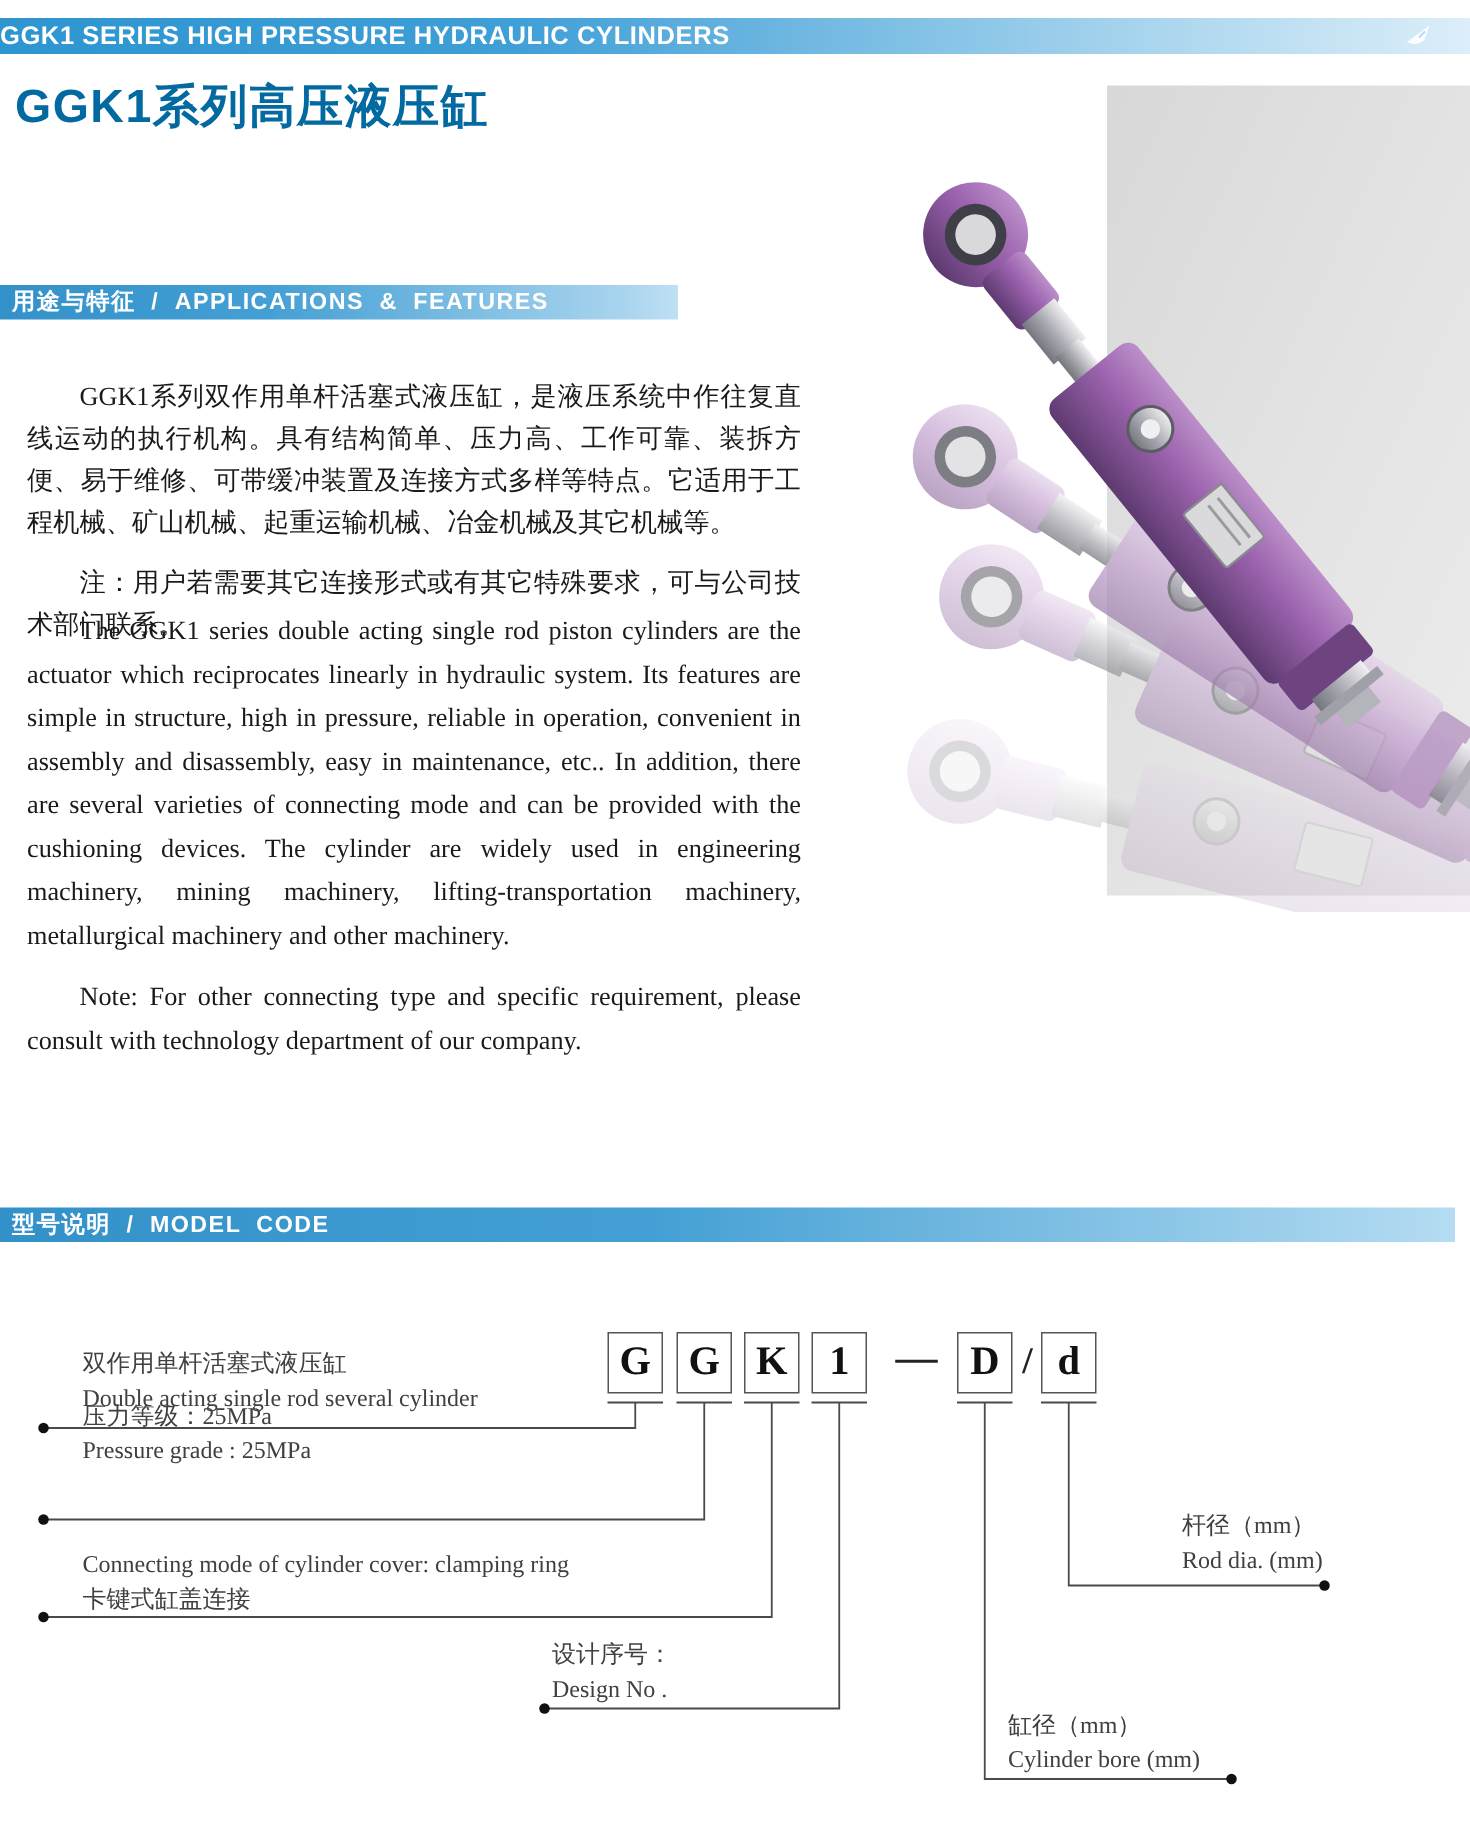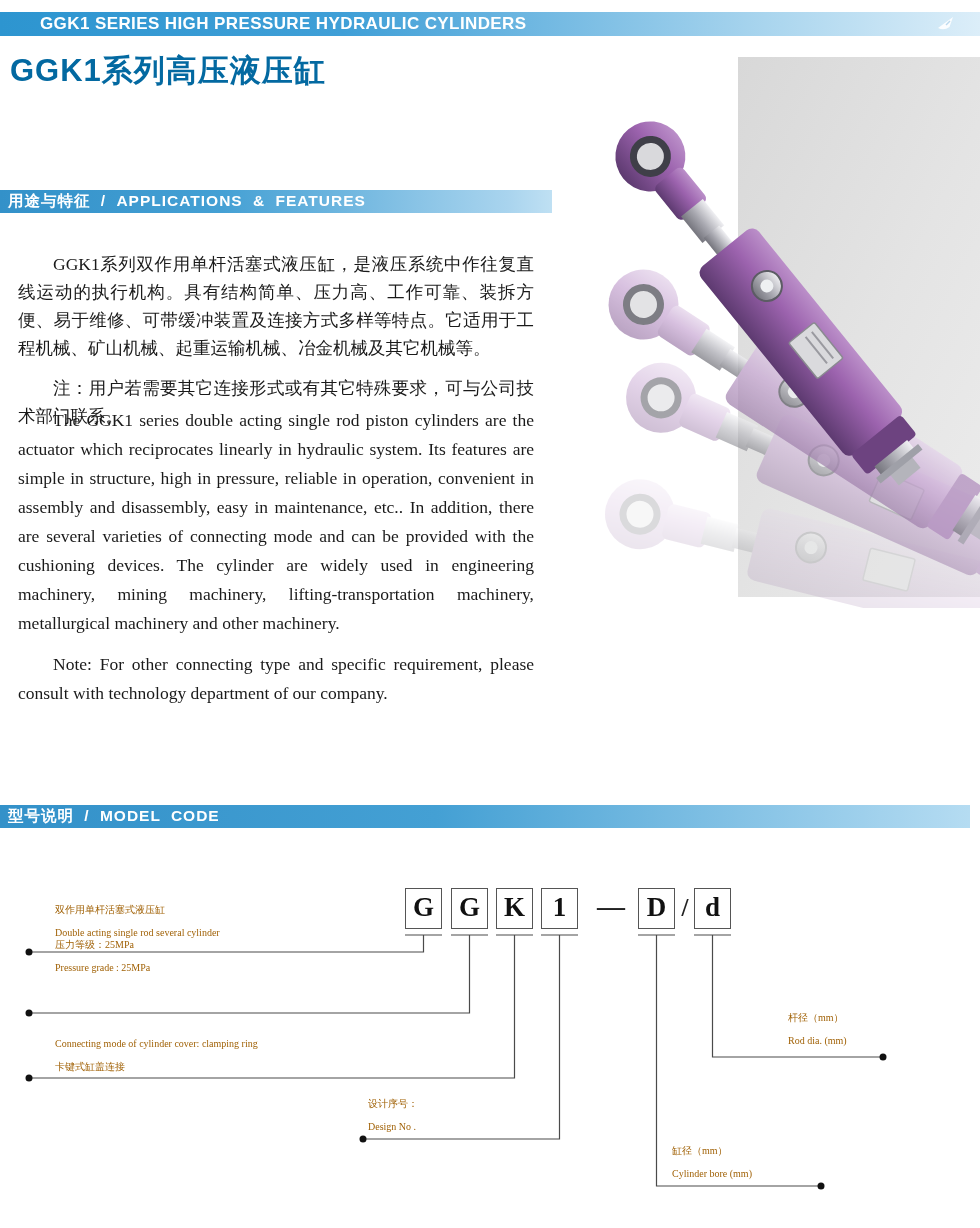--- a/index.html
+++ b/index.html
@@ -4,59 +4,59 @@
 <style>
   html,body{margin:0;padding:0;background:#fff;}
   #page{position:relative;width:980px;height:1228px;background:#ffffff;overflow:hidden;
         font-family:"Liberation Serif","DejaVu Serif",serif;color:#1a1a1a;}
 
   
   .banner{position:absolute;left:0;top:12px;width:980px;height:24px;
           background:linear-gradient(90deg,#2d95d0 0%,#3f9fd7 35%,#a9d5ee 78%,#dceef9 100%);
           display:flex;align-items:center;}
   .banner-text{color:#fff;font-family:"Liberation Sans","DejaVu Sans",sans-serif;
-               font-weight:bold;font-size:17px;padding-left:20px;letter-spacing:.4px;white-space:nowrap;margin-left:20px;}
+               font-weight:bold;font-size:17px;padding-left:0;letter-spacing:.4px;white-space:nowrap;}
   .banner-icon{position:absolute;right:24px;top:3px;width:20px;height:18px;}
 
   .page-title{position:absolute;left:10px;top:50px;font-family:"Liberation Sans","DejaVu Sans",sans-serif;
               font-weight:bold;font-size:31px;color:#0369a1;letter-spacing:1px;}
 
   
   .photo-panel{position:absolute;left:738px;top:57px;width:242px;height:540px;
                background:linear-gradient(115deg,#d8d8d8 0%,#e4e4e4 55%,#ececec 100%);}
   .photo{position:absolute;left:572px;top:78px;width:408px;height:530px;}
   .cyl .c-body{fill:url(#bodyG);} .cyl .c-cap{fill:#6d4380;} .cyl .c-ring{fill:url(#bodyG);}
   .cyl.light .c-body{fill:url(#bodyGL);} .cyl.light .c-cap{fill:#b08cbd;} .cyl.light .c-ring{fill:url(#bodyGL);}
   .cyl .c-chrome{fill:url(#chromeG);}
 
   
   .section-bar{position:absolute;height:23px;display:flex;align-items:center;color:#fff;
                font-family:"Liberation Sans","DejaVu Sans",sans-serif;font-weight:bold;font-size:15.5px;
                letter-spacing:1px;word-spacing:5px;padding-left:8px;box-sizing:border-box;white-space:nowrap;}
-  #bar-applications{left:0;top:190px;width:552px;
+  #bar-applications{left:0;top:190px;width:452px;
         background:linear-gradient(90deg,#3391c9 0%,#44a0d4 40%,#a9d4ee 92%,#bfe0f3 100%);}
   #bar-model{left:0;top:805px;width:970px;
         background:linear-gradient(90deg,#3391c9 0%,#44a0d4 45%,#b5dcf2 100%);}
 
   
   .textcol{position:absolute;left:6px;width:540px;text-align:justify;}
   #zh-block{top:238px;font-size:17.5px;line-height:28px;}
   #en-block{top:394px;font-size:17.5px;line-height:29px;}
   .textcol p{margin:12px;text-indent:2em;}
 
   
   .mc-box{position:absolute;top:888px;width:37px;height:41px;border:1.5px solid #555;box-sizing:border-box;
           text-align:center;line-height:37px;font-weight:bold;font-size:27px;color:#111;background:#fff;}
   .mc-dash{position:absolute;left:588px;top:886px;width:46px;height:41px;text-align:center;
            line-height:39px;font-weight:bold;font-size:28px;color:#222;}
   .mc-slash{position:absolute;left:676px;top:888px;width:18px;text-align:center;
             line-height:40px;font-weight:bold;font-size:25px;color:#222;}
 
   
-  .mc-label{position:absolute;font-size:10px;line-height:23px;color:#a16207;white-space:nowrap;}
+  .mc-label{position:absolute;font-size:16px;line-height:23px;color:#404040;white-space:nowrap;}
   .connectors{position:absolute;left:0;top:850px;width:980px;height:378px;pointer-events:none;}
   .connectors path,.connectors line{stroke:#4a4a4a;stroke-width:1.2;fill:none;}
   .connectors circle{fill:#111;stroke:none;}
 </style>
 </head>
 <body>
 
 <div id="page">
 
   <div class="banner">

